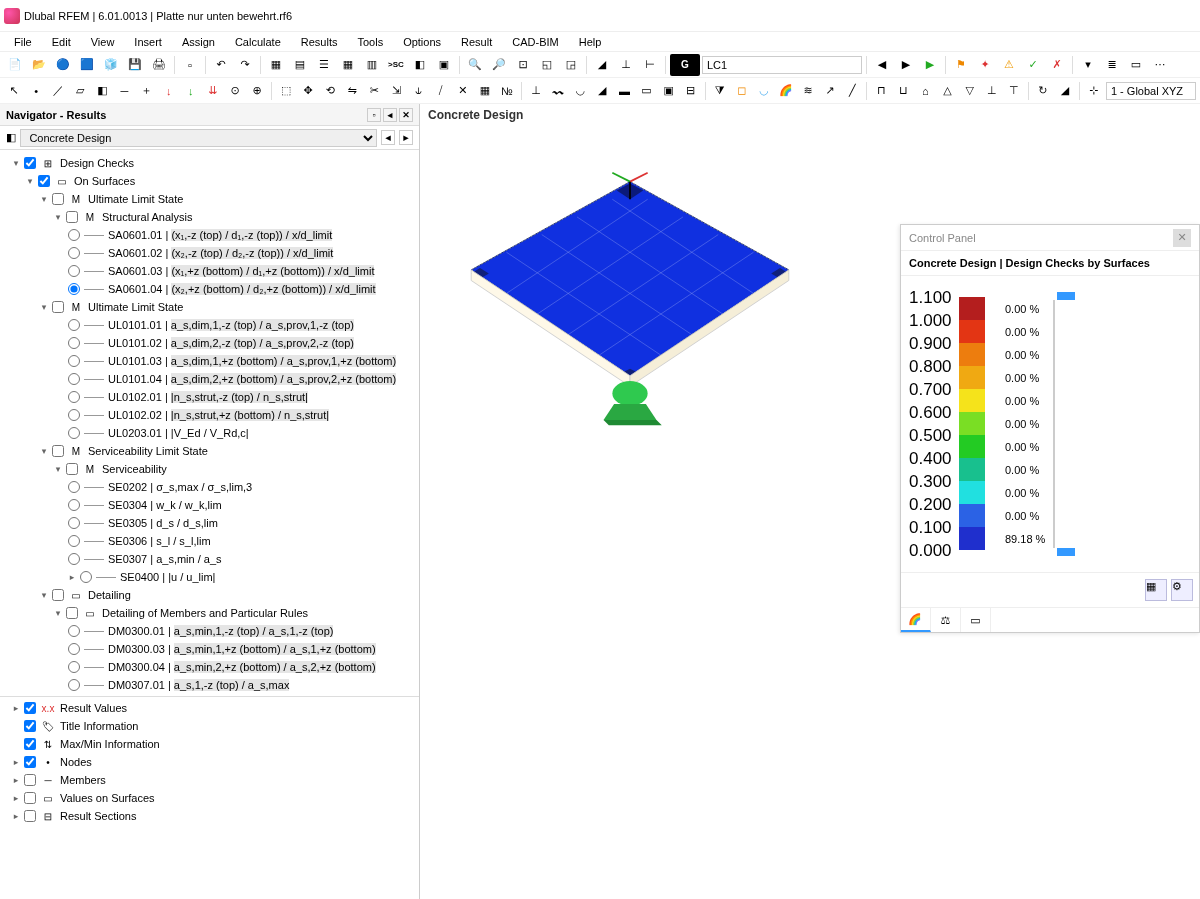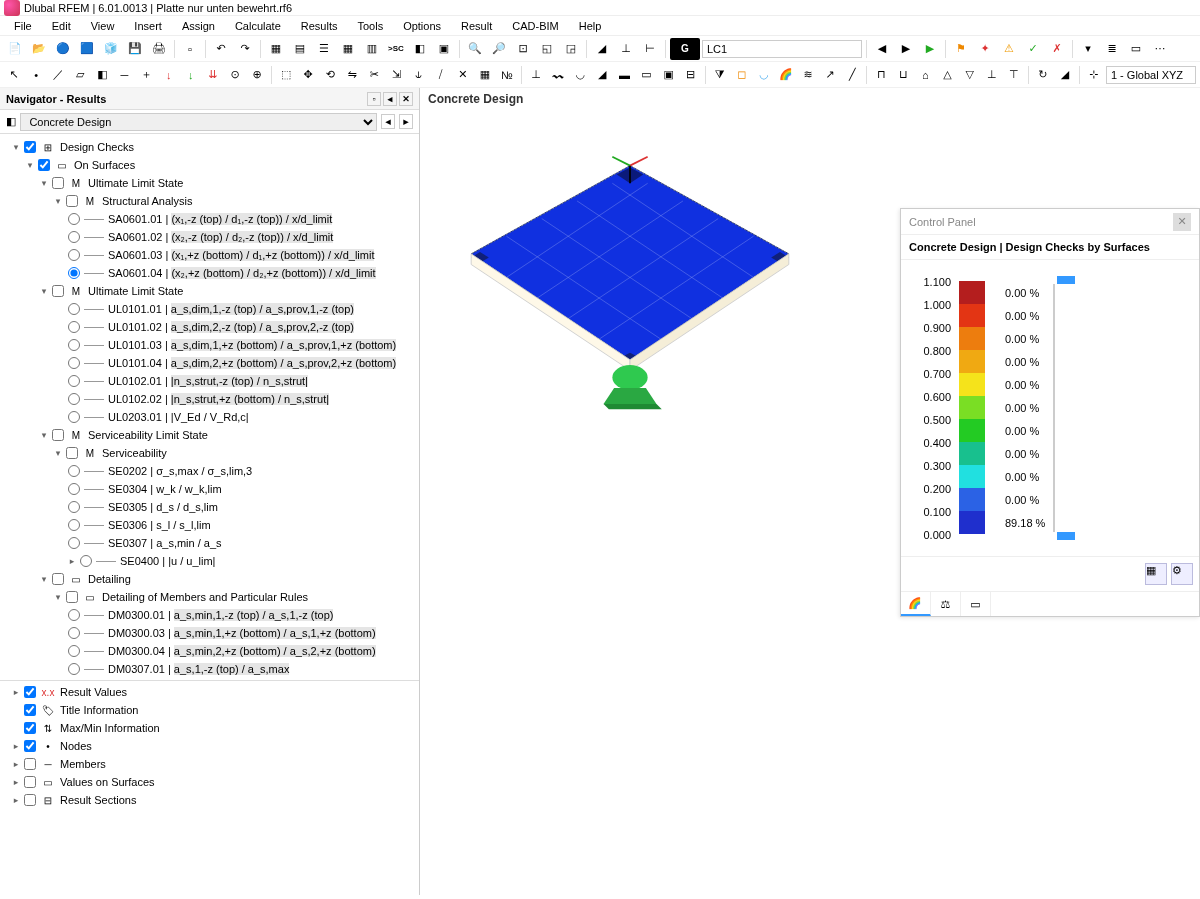--- a/index.html
+++ b/index.html
@@ -1,17 +1,17 @@
 <!DOCTYPE html>
 <html><head>
 <meta charset="utf-8">
 <style>
 * { box-sizing: border-box; margin: 0; padding: 0; }
 body { font-family: "Segoe UI", Tahoma, sans-serif; font-size: 11px; background: #fff; color: #000; width: 1200px; height: 899px; overflow: hidden; position: relative; }
-.titlebar { height: 16px; background: #fff; display: flex; align-items: center; padding: 0 4px; border-bottom: 1px solid #eee; }
+.titlebar { height: 32px; background: #fff; display: flex; align-items: center; padding: 0 4px; border-bottom: 1px solid #eee; }
 .titlebar .logo { width: 16px; height: 16px; margin-right: 4px; display:inline-block; background: radial-gradient(circle at 30% 30%, #f5a, #c35); border-radius: 3px; }
 .titlebar .ttl { color: #000; }
 .menubar { height: 20px; display: flex; align-items: center; padding: 0 4px; gap: 0; background: #fff; border-bottom: 1px solid #eee; }
 .menubar > span { padding: 0 10px; cursor: default; }
 .toolbar { height: 26px; display: flex; align-items: center; padding: 0 4px; gap: 2px; border-bottom: 1px solid #f0f0f0; }
 .tbtn { width: 22px; height: 22px; display: flex; align-items: center; justify-content: center; border: 1px solid transparent; background: #fff; border-radius: 2px; }
 .sep { width:1px; height:18px; background:#ddd; margin:0 2px; }
 .tbtn.g { background:#000; color:#fff; font-weight:bold; width: 30px; font-size:10px; }
 .lc1 { width: 160px; height: 18px; border: 1px solid #ccc; padding: 0 4px; font-size: 11px; }
 .coord { width:90px; height:18px; border:1px solid #ccc; font-size:11px; padding:0 4px; }
@@ -34,21 +34,21 @@
 .dash { display:inline-block; width:20px; border-top:1px solid #999; margin:0 2px; }
 .viewport { flex:1; position: relative; background: #fff; }
 .vp-title { position:absolute; top:4px; left:8px; font-weight:bold; color:#333; font-size:12px; }
 .slab { position:absolute; left: 10px; top: 60px; width: 400px; height: 300px; }
 .panel { position:absolute; right:0; top:120px; width:300px; background:#fff; border:1px solid #ccc; box-shadow: -1px 1px 4px rgba(0,0,0,0.1); }
 .panel-hd { height:26px; display:flex; align-items:center; justify-content:space-between; padding:0 8px; border-bottom:1px solid #eee; color:#888;}
 .panel-hd .x { width:18px; height:18px; background:#ddd; display:flex; align-items:center; justify-content:center; font-size:11px;}
 .panel-sub { padding:6px 8px; font-weight:bold; border-bottom:1px solid #eee; font-size:11px;}
 .legend { padding: 10px 8px; }
 .lg-row { display:flex; align-items:center; height:23px; }
-.lg-val { width:50px; text-align:right; padding-right:8px; font-size:11px;}
+.lg-val { width:50px; text-align:right; padding-right:8px; font-size:17px;}
 .lg-color { width:26px; height:23px; }
 .lg-pct { padding-left:20px; font-size:11px; }
 .handle { width:18px; height:8px; background:#3399ff; }
 .panel-btm { display:flex; justify-content:flex-end; padding:6px; gap:4px; border-top:1px solid #eee;}
 .panel-btm .pb { width:22px; height:22px; border:1px solid #bbd; background:#eef;}
 .panel-tabs { display:flex; border-top:1px solid #eee; }
 .panel-tabs .pt { width:30px; height:24px; display:flex; align-items:center; justify-content:center; border-right:1px solid #eee; font-size:11px;}
 .panel-tabs .pt.active { background:#fff; border-bottom:2px solid #3399ff;}
 </style>
 </head>

